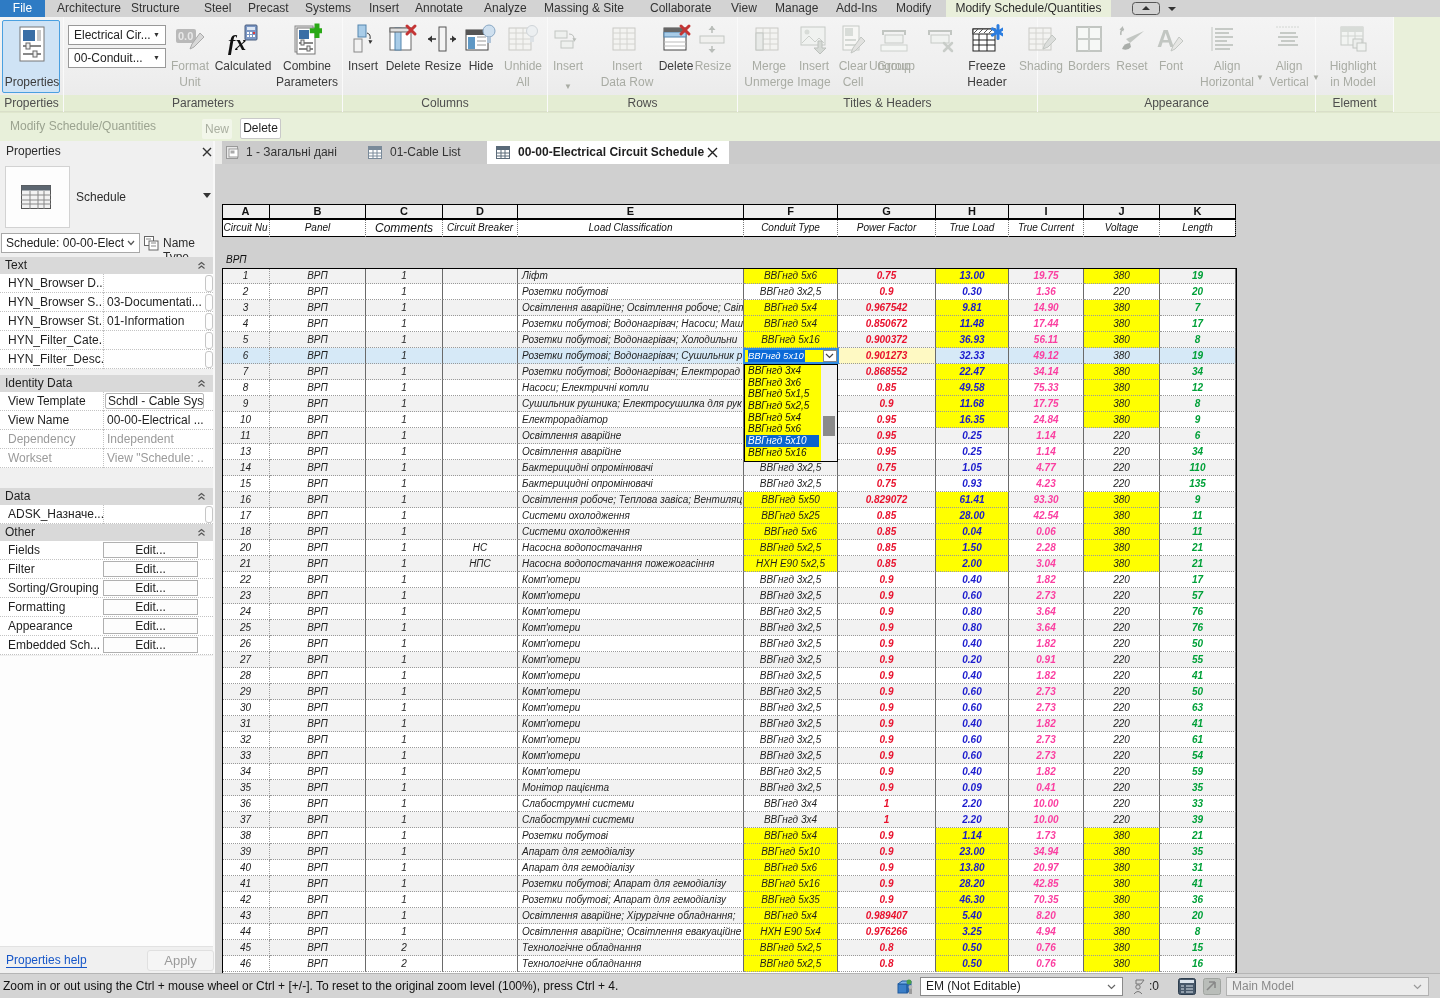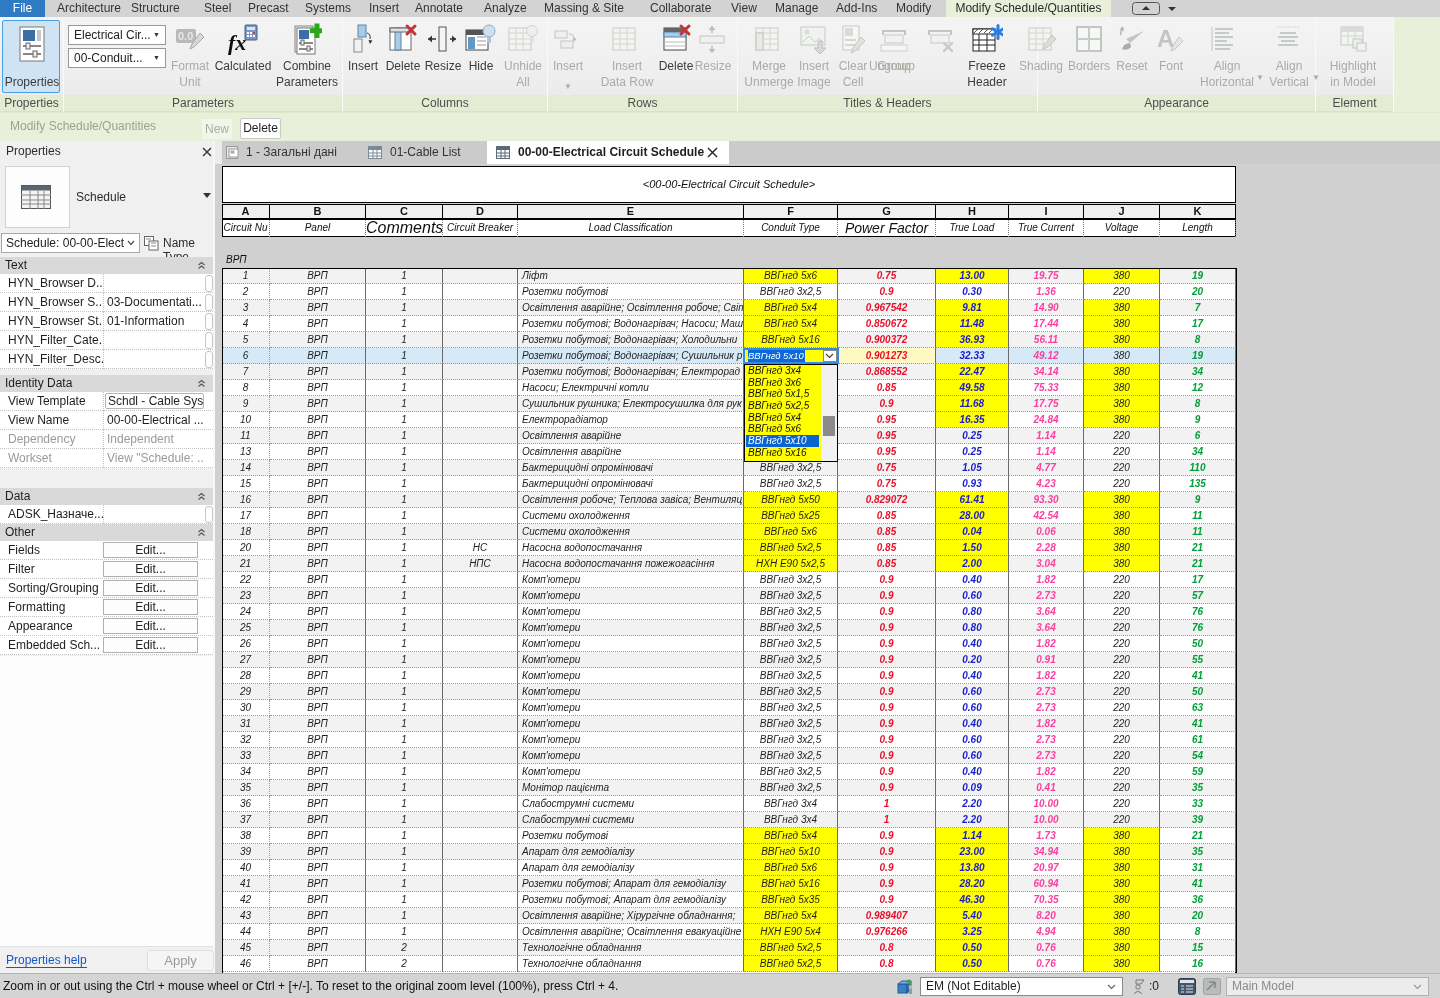--- a/index.html
+++ b/index.html
@@ -416,43 +416,40 @@
       <rect x="0.5" y="0.5" width="13" height="12" fill="#fff" stroke="#5a6a79"></rect>
       <rect x="0.5" y="0.5" width="13" height="3.5" fill="#5a6a79"></rect>
       <path d="M0 7 h14 M0 10 h14 M5 4 v9 M9 4 v9" stroke="#5a6a79"></path>
     </svg>
 <div class="vt" style="left:303px;font-weight:bold;color:#1e1e1e;">00-00-Electrical Circuit Schedule</div>
 <svg style="position:absolute;left:492px;top:6px;" width="11" height="11" viewBox="0 0 11 11">
       <path d="M1 1 L10 10 M10 1 L1 10" stroke="#222" stroke-width="1.4"></path>
     </svg>
 </div>
 <div class="abs" id="sched">
-<div style="position:absolute;left:7px;top:2px;width:1014px;height:37px;background:#fff;border:1px solid #000;">
-      <div class="it" style="position:absolute;left:0;width:100%;top:11px;text-align:center;font-size:11px;color:#111;">&lt;00-00-Electrical Circuit Schedule&gt;</div>
-    </div>
 <div style="position:absolute;left:7px;top:40px;width:1014px;height:16px;background:#f0f0f0;border:1px solid #000;border-bottom:2px solid #000;"></div>
 <div style="position:absolute;left:7px;top:40px;width:48px;height:16px;font-size:11px;font-weight:bold;color:#111;text-align:center;line-height:15px;border-right:1px solid #000;">A</div>
 <div style="position:absolute;left:55px;top:40px;width:96px;height:16px;font-size:11px;font-weight:bold;color:#111;text-align:center;line-height:15px;border-right:1px solid #000;">B</div>
 <div style="position:absolute;left:151px;top:40px;width:77px;height:16px;font-size:11px;font-weight:bold;color:#111;text-align:center;line-height:15px;border-right:1px solid #000;">C</div>
 <div style="position:absolute;left:228px;top:40px;width:75px;height:16px;font-size:11px;font-weight:bold;color:#111;text-align:center;line-height:15px;border-right:1px solid #000;">D</div>
 <div style="position:absolute;left:303px;top:40px;width:226px;height:16px;font-size:11px;font-weight:bold;color:#111;text-align:center;line-height:15px;border-right:1px solid #000;">E</div>
 <div style="position:absolute;left:529px;top:40px;width:94px;height:16px;font-size:11px;font-weight:bold;color:#111;text-align:center;line-height:15px;border-right:1px solid #000;">F</div>
 <div style="position:absolute;left:623px;top:40px;width:98px;height:16px;font-size:11px;font-weight:bold;color:#111;text-align:center;line-height:15px;border-right:1px solid #000;">G</div>
 <div style="position:absolute;left:721px;top:40px;width:73px;height:16px;font-size:11px;font-weight:bold;color:#111;text-align:center;line-height:15px;border-right:1px solid #000;">H</div>
 <div style="position:absolute;left:794px;top:40px;width:75px;height:16px;font-size:11px;font-weight:bold;color:#111;text-align:center;line-height:15px;border-right:1px solid #000;">I</div>
 <div style="position:absolute;left:869px;top:40px;width:76px;height:16px;font-size:11px;font-weight:bold;color:#111;text-align:center;line-height:15px;border-right:1px solid #000;">J</div>
 <div style="position:absolute;left:945px;top:40px;width:76px;height:16px;font-size:11px;font-weight:bold;color:#111;text-align:center;line-height:15px;border-right:1px solid #000;">K</div>
 <div style="position:absolute;left:7px;top:56px;width:1014px;height:17px;background:#fff;border:1px solid #000;border-top:none;"></div>
 <div class="it" style="position:absolute;left:7px;top:56px;width:48px;height:17px;font-size:10px;color:#111;text-align:center;line-height:16px;border-right:1px dotted #777;overflow:hidden;white-space:nowrap;">Circuit Nu</div>
 <div class="it" style="position:absolute;left:55px;top:56px;width:96px;height:17px;font-size:10px;color:#111;text-align:center;line-height:16px;border-right:1px dotted #777;overflow:hidden;white-space:nowrap;">Panel</div>
-<div class="it" style="position:absolute;left:151px;top:56px;width:77px;height:17px;font-size:16px;color:#111;text-align:center;line-height:16px;border-right:1px dotted #777;overflow:hidden;white-space:nowrap;">Comments</div>
+<div class="it" style="position:absolute;left:151px;top:56px;width:77px;height:17px;font-size:12px;color:#111;text-align:center;line-height:16px;border-right:1px dotted #777;overflow:hidden;white-space:nowrap;">Comments</div>
 <div class="it" style="position:absolute;left:228px;top:56px;width:75px;height:17px;font-size:10px;color:#111;text-align:center;line-height:16px;border-right:1px dotted #777;overflow:hidden;white-space:nowrap;">Circuit Breaker</div>
 <div class="it" style="position:absolute;left:303px;top:56px;width:226px;height:17px;font-size:10px;color:#111;text-align:center;line-height:16px;border-right:1px dotted #777;overflow:hidden;white-space:nowrap;">Load Classification</div>
 <div class="it" style="position:absolute;left:529px;top:56px;width:94px;height:17px;font-size:10px;color:#111;text-align:center;line-height:16px;border-right:1px dotted #777;overflow:hidden;white-space:nowrap;">Conduit Type</div>
-<div class="it" style="position:absolute;left:623px;top:56px;width:98px;height:17px;font-size:14px;color:#111;text-align:center;line-height:16px;border-right:1px dotted #777;overflow:hidden;white-space:nowrap;">Power Factor</div>
+<div class="it" style="position:absolute;left:623px;top:56px;width:98px;height:17px;font-size:10px;color:#111;text-align:center;line-height:16px;border-right:1px dotted #777;overflow:hidden;white-space:nowrap;">Power Factor</div>
 <div class="it" style="position:absolute;left:721px;top:56px;width:73px;height:17px;font-size:10px;color:#111;text-align:center;line-height:16px;border-right:1px dotted #777;overflow:hidden;white-space:nowrap;">True Load</div>
 <div class="it" style="position:absolute;left:794px;top:56px;width:75px;height:17px;font-size:10px;color:#111;text-align:center;line-height:16px;border-right:1px dotted #777;overflow:hidden;white-space:nowrap;">True Current</div>
 <div class="it" style="position:absolute;left:869px;top:56px;width:76px;height:17px;font-size:10px;color:#111;text-align:center;line-height:16px;border-right:1px dotted #777;overflow:hidden;white-space:nowrap;">Voltage</div>
 <div class="it" style="position:absolute;left:945px;top:56px;width:76px;height:17px;font-size:10px;color:#111;text-align:center;line-height:16px;border-right:1px dotted #777;overflow:hidden;white-space:nowrap;">Length</div>
 <div class="it" style="position:absolute;left:11px;top:90px;font-size:10px;color:#111;">ВРП</div>
 <div style="position:absolute;left:7px;top:104px;width:1014px;height:705px;border:1px solid #000;border-bottom:none;background:#fff;"></div>
 <div class="trow" style="top:104px;">
       <div class="tcell" style="left:0px;width:48px;background:#f2f2f2;color:#1e1e1e;font-weight:normal;text-align:center;border-right:1px dotted #999;border-bottom:1px dotted #999;">1</div>
       <div class="tcell" style="left:48px;width:96px;background:#f2f2f2;color:#1e1e1e;font-weight:normal;text-align:center;border-bottom:1px dotted #999;">ВРП</div>
       <div class="tcell" style="left:144px;width:77px;background:#f2f2f2;color:#1e1e1e;font-weight:normal;text-align:center;border-bottom:1px dotted #999;">1</div>
@@ -948,21 +945,21 @@
     </div>
 <div class="trow" style="top:712px;">
       <div class="tcell" style="left:0px;width:48px;background:#f2f2f2;color:#1e1e1e;font-weight:normal;text-align:center;border-right:1px dotted #999;border-bottom:1px dotted #999;">41</div>
       <div class="tcell" style="left:48px;width:96px;background:#f2f2f2;color:#1e1e1e;font-weight:normal;text-align:center;border-bottom:1px dotted #999;">ВРП</div>
       <div class="tcell" style="left:144px;width:77px;background:#f2f2f2;color:#1e1e1e;font-weight:normal;text-align:center;border-bottom:1px dotted #999;">1</div>
       <div class="tcell" style="left:221px;width:75px;background:#f2f2f2;color:#1e1e1e;font-weight:normal;text-align:center;border-bottom:1px dotted #999;"></div>
       <div class="tcell" style="left:296px;width:226px;background:#f2f2f2;color:#1e1e1e;font-weight:normal;text-align:left;padding-left:4px;border-bottom:1px dotted #999;">Розетки побутові; Апарат для гемодіалізу</div>
       <div class="tcell" style="left:522px;width:94px;background:#ffff00;color:#1e1e1e;font-weight:normal;text-align:center;border-bottom:1px dotted #999;">ВВГнгд 5х16</div>
       <div class="tcell" style="left:616px;width:98px;background:#f2f2f2;color:#e8112d;font-weight:bold;text-align:center;border-bottom:1px dotted #999;">0.9</div>
       <div class="tcell" style="left:714px;width:73px;background:#ffff00;color:#1a1acd;font-weight:bold;text-align:center;border-bottom:1px dotted #999;">28.20</div>
-      <div class="tcell" style="left:787px;width:75px;background:#f2f2f2;color:#fb3ea0;font-weight:bold;text-align:center;border-bottom:1px dotted #999;">60.94</div>
+      <div class="tcell" style="left:787px;width:75px;background:#f2f2f2;color:#fb3ea0;font-weight:bold;text-align:center;border-bottom:1px dotted #999;">42.85</div>
       <div class="tcell" style="left:862px;width:76px;background:#ffff00;color:#1e1e1e;font-weight:normal;text-align:center;border-bottom:1px dotted #999;">380</div>
       <div class="tcell" style="left:938px;width:76px;background:#f2f2f2;color:#00a038;font-weight:bold;text-align:center;border-bottom:1px dotted #999;">41</div>
     </div>
 <div class="trow" style="top:728px;">
       <div class="tcell" style="left:0px;width:48px;background:#ffffff;color:#1e1e1e;font-weight:normal;text-align:center;border-right:1px dotted #999;border-bottom:1px dotted #999;">42</div>
       <div class="tcell" style="left:48px;width:96px;background:#ffffff;color:#1e1e1e;font-weight:normal;text-align:center;border-bottom:1px dotted #999;">ВРП</div>
       <div class="tcell" style="left:144px;width:77px;background:#ffffff;color:#1e1e1e;font-weight:normal;text-align:center;border-bottom:1px dotted #999;">1</div>
       <div class="tcell" style="left:221px;width:75px;background:#ffffff;color:#1e1e1e;font-weight:normal;text-align:center;border-bottom:1px dotted #999;"></div>
       <div class="tcell" style="left:296px;width:226px;background:#ffffff;color:#1e1e1e;font-weight:normal;text-align:left;padding-left:4px;border-bottom:1px dotted #999;">Розетки побутові; Апарат для гемодіалізу</div>
       <div class="tcell" style="left:522px;width:94px;background:#ffff00;color:#1e1e1e;font-weight:normal;text-align:center;border-bottom:1px dotted #999;">ВВГнгд 5х35</div>

